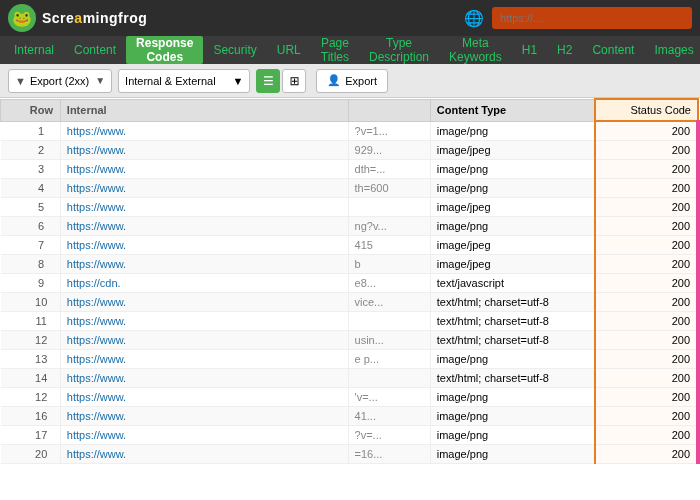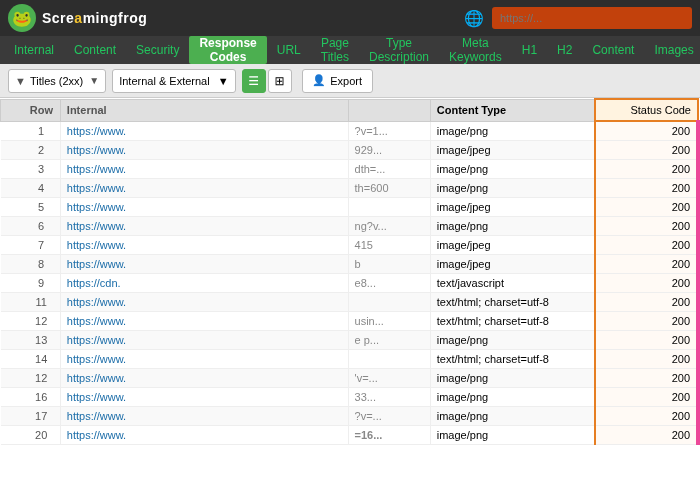--- a/index.html
+++ b/index.html
@@ -101,21 +101,21 @@
     .filter-dropdown {
       display: flex;
       align-items: center;
       background: #fff;
       border: 1px solid #bbb;
       border-radius: 3px;
       padding: 2px 6px;
       font-size: 11px;
       cursor: pointer;
       height: 24px;
-      gap: 8px;
+      gap: 17px;
     }
     .view-btns {
       display: flex;
       gap: 2px;
     }
     .view-btn {
       background: #fff;
       border: 1px solid #bbb;
       border-radius: 3px;
       width: 24px;
@@ -215,37 +215,37 @@
   </div>
   <div class="header-right">
     <span class="globe-icon">🌐</span>
     <input class="url-bar" type="text" placeholder="https://..." style="">
   </div>
 </div>
 
 <div class="nav-tabs">
   <button class="nav-tab">Internal</button>
   <button class="nav-tab">Content</button>
+  <button class="nav-tab active">Response Codes</button>
   <button class="nav-tab">Security</button>
-  <button class="nav-tab active">Response Codes</button>
   <button class="nav-tab">URL</button>
   <button class="nav-tab">Page Titles</button>
   <button class="nav-tab">Type Description</button>
   <button class="nav-tab">Meta Keywords</button>
   <button class="nav-tab">H1</button>
   <button class="nav-tab">H2</button>
   <button class="nav-tab">Content</button>
   <button class="nav-tab">Images</button>
 
 </div>
 
 <div class="filter-bar">
   <div class="filter-select">
     <span class="funnel">▼</span>
-    <span>Titles (2xx)</span>
+    <span>Export (2xx)</span>
     <span class="arrow">▼</span>
   </div>
   <div class="filter-dropdown">
     <span>Internal &amp; External</span>
     <span class="arrow">▼</span>
   </div>
   <div class="view-btns">
     <button class="view-btn active">☰</button>
     <button class="view-btn">⊞</button>
   </div>
@@ -342,20 +342,29 @@
         <tr>
           <td class="col-row">9</td>
           <td class="col-address">
             <span class="address-text">https://cdn.</span>
           </td>
           <td class="col-url-part" style="color: rgb(136, 136, 136);">e8...</td>
           <td class="col-content">text/javascript</td>
           <td class="col-status">200</td>
         </tr>
         <tr>
+          <td class="col-row">10</td>
+          <td class="col-address">
+            <span class="address-text">https://www.</span>
+          </td>
+          <td class="col-url-part" style="color: rgb(136, 136, 136);">vice...</td>
+          <td class="col-content">text/html; charset=utf-8</td>
+          <td class="col-status">200</td>
+        </tr>
+        <tr>
           <td class="col-row">11</td>
           <td class="col-address">
             <span class="address-text">https://www.</span>
           </td>
           <td class="col-url-part" style="color: rgb(136, 136, 136);"></td>
           <td class="col-content">text/html; charset=utf-8</td>
           <td class="col-status">200</td>
         </tr>
         <tr>
           <td class="col-row">12</td>
@@ -391,37 +400,37 @@
           </td>
           <td class="col-url-part" style="color: rgb(136, 136, 136);">'v=...</td>
           <td class="col-content">image/png</td>
           <td class="col-status">200</td>
         </tr>
         <tr>
           <td class="col-row">16</td>
           <td class="col-address">
             <span class="address-text">https://www.</span>
           </td>
-          <td class="col-url-part" style="color: rgb(136, 136, 136);">33...</td>
+          <td class="col-url-part" style="color: rgb(136, 136, 136);">41...</td>
           <td class="col-content">image/png</td>
           <td class="col-status">200</td>
         </tr>
         <tr>
           <td class="col-row">17</td>
           <td class="col-address">
             <span class="address-text">https://www.</span>
           </td>
           <td class="col-url-part" style="color: rgb(136, 136, 136);">?v=...</td>
           <td class="col-content">image/png</td>
           <td class="col-status">200</td>
         </tr>
         <tr>
           <td class="col-row">20</td>
           <td class="col-address">
             <span class="address-text">https://www.</span>
           </td>
-          <td class="col-url-part" style="color: rgb(136, 136, 136); font-weight: bold;">=16...</td>
+          <td class="col-url-part" style="color: rgb(136, 136, 136);">=16...</td>
           <td class="col-content">image/png</td>
           <td class="col-status">200</td>
         </tr>
       </tbody>
   </table>
 </div>
 
 </body></html>

